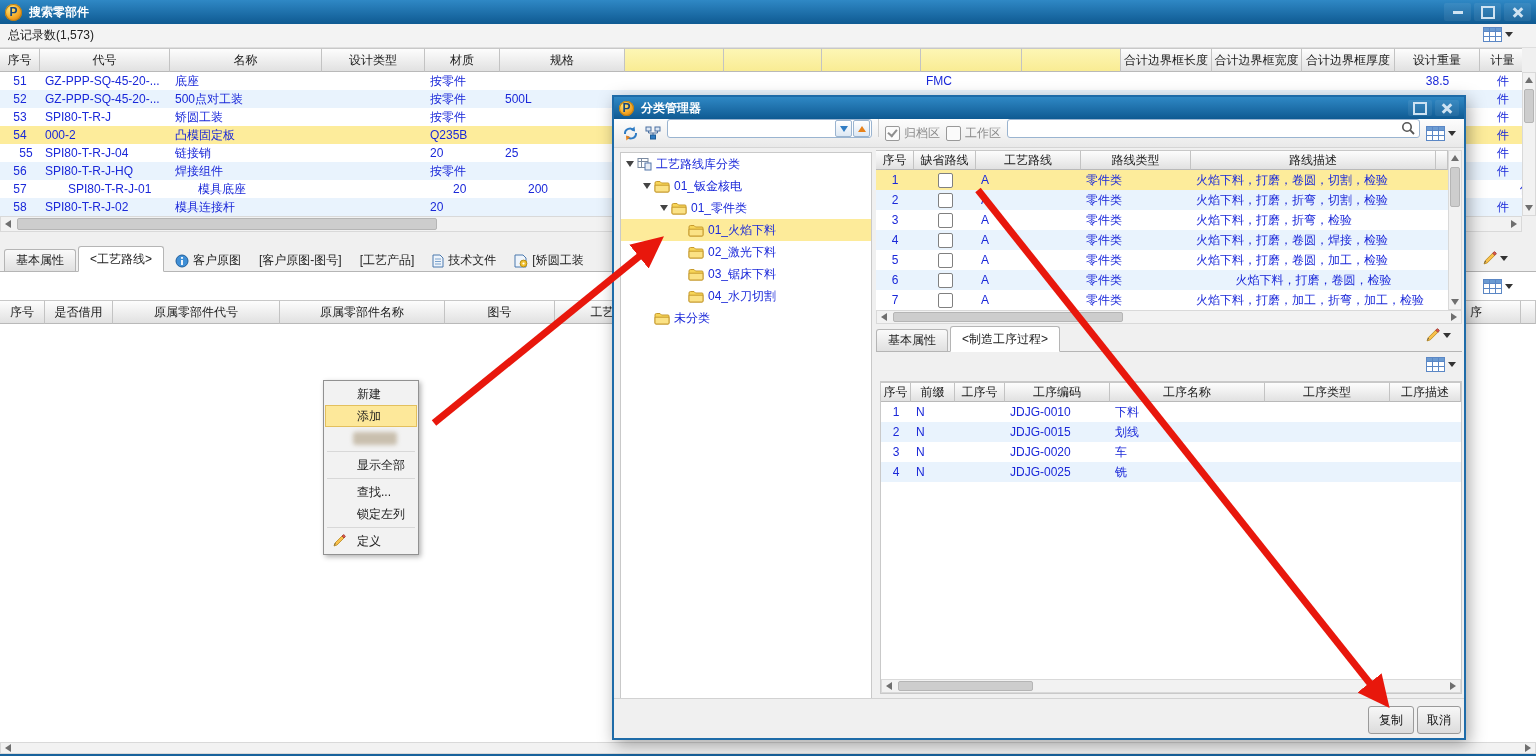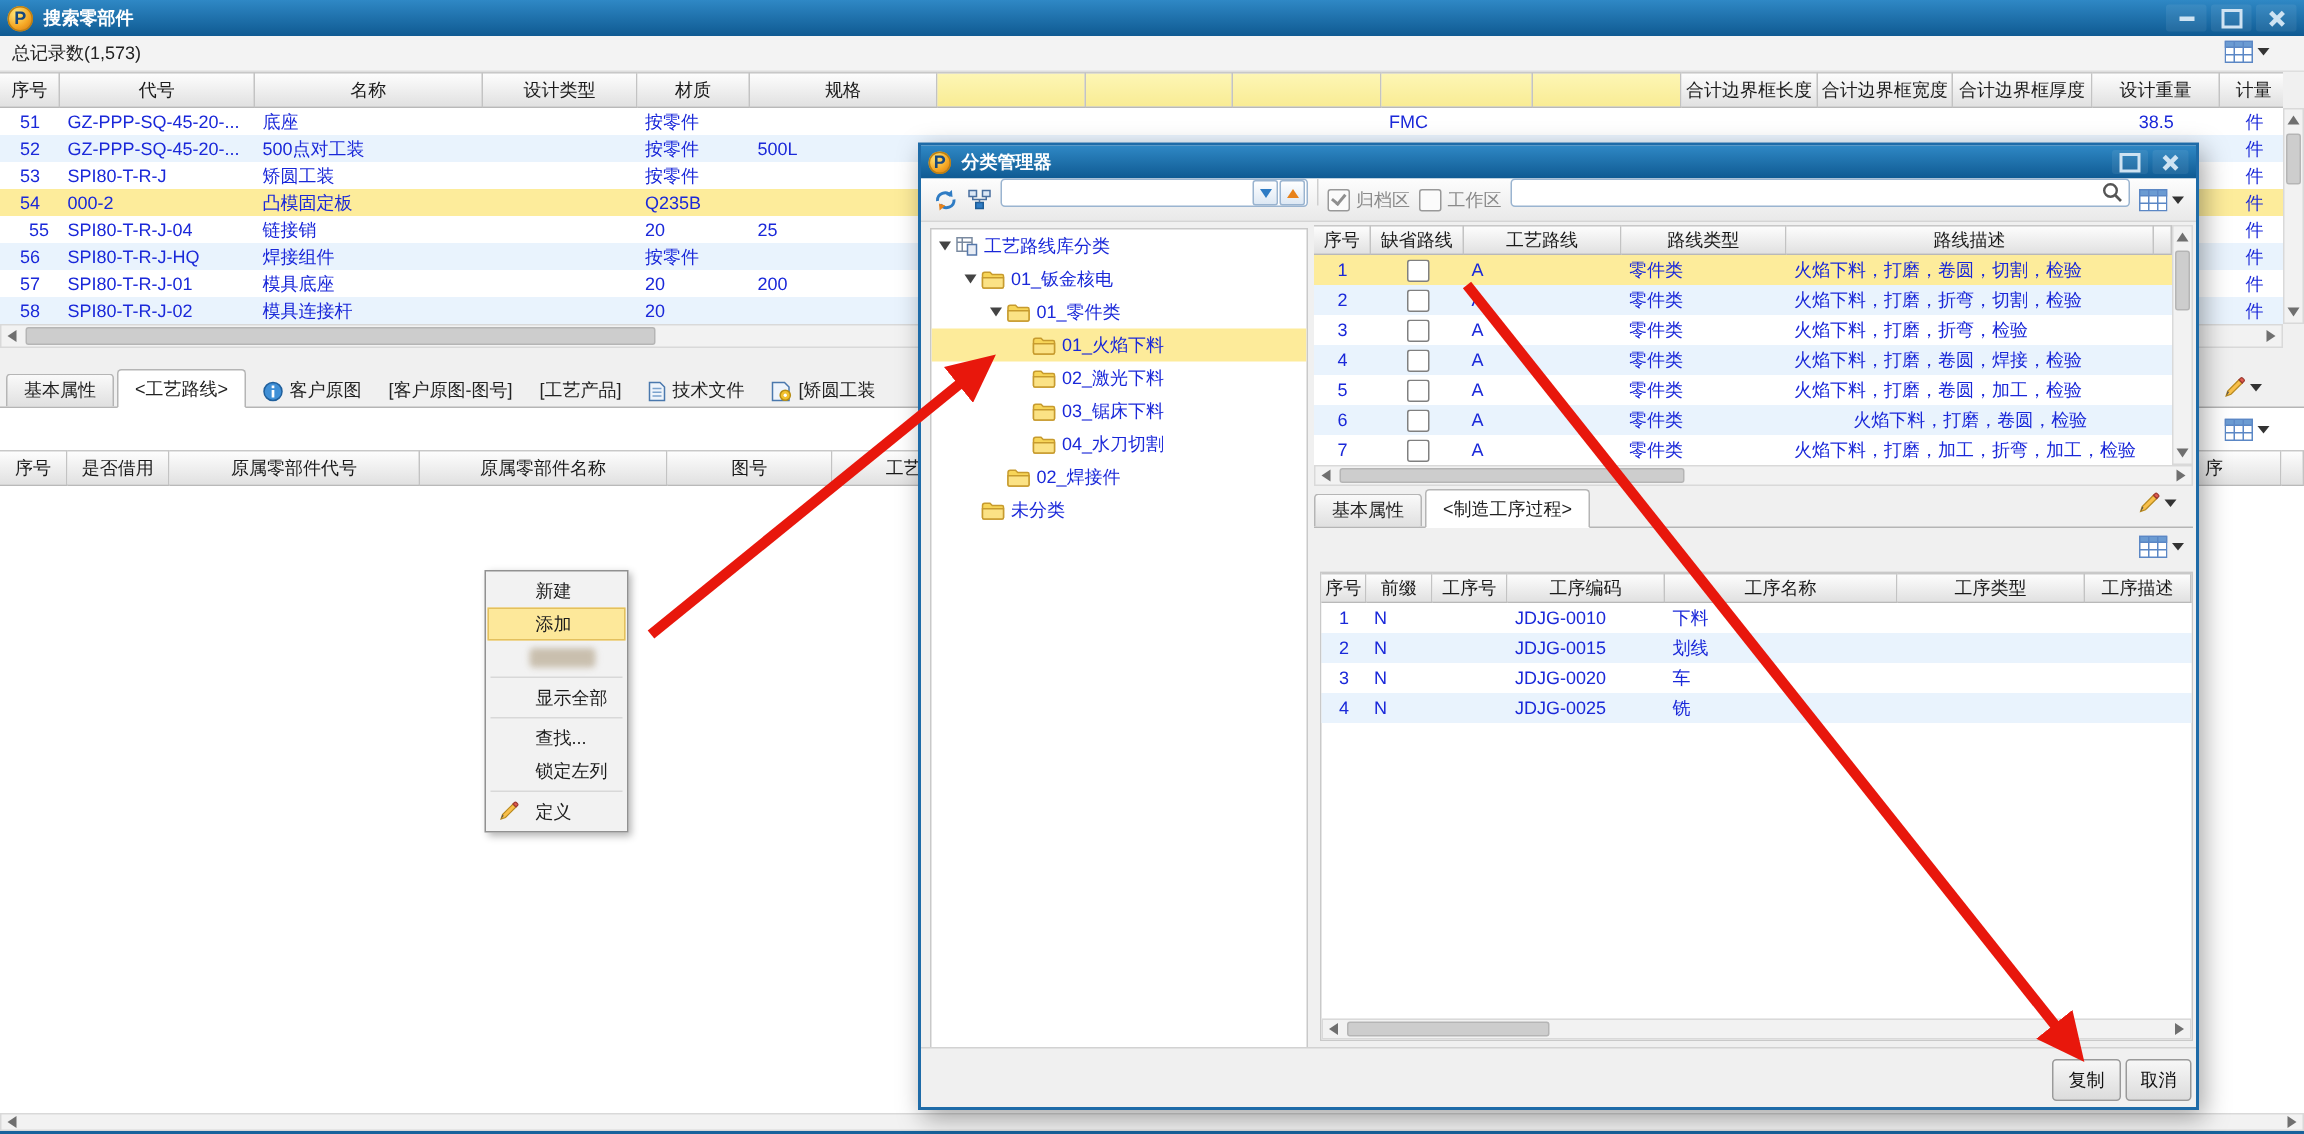--- a/index.html
+++ b/index.html
@@ -260,21 +260,21 @@
       <div class="mt-cell" style="width: 101px;"></div>
       <div class="mt-cell" style="width: 99px;"></div>
       <div class="mt-cell" style="width: 91px;"></div>
       <div class="mt-cell" style="width: 90px;"></div>
       <div class="mt-cell" style="width: 93px;"></div>
       <div class="mt-cell a-c" style="width: 85px;"></div>
       <div class="mt-cell a-c" style="width: 46px;">件</div>
     </div>
     <div class="mt-row">
       <div class="mt-cell a-c" style="width: 40px;">57</div>
-      <div class="mt-cell" style="width: 130px;">SPI80-T-R-J-01</div>
+      <div class="mt-cell" style="width: 130px; margin-left: 23px;">SPI80-T-R-J-01</div>
       <div class="mt-cell" style="width: 152px;">模具底座</div>
       <div class="mt-cell" style="width: 103px;"></div>
       <div class="mt-cell" style="width: 75px;">20</div>
       <div class="mt-cell" style="width: 125px;">200</div>
       <div class="mt-cell" style="width: 99px;"></div>
       <div class="mt-cell" style="width: 98px;"></div>
       <div class="mt-cell" style="width: 99px;"></div>
       <div class="mt-cell" style="width: 101px;"></div>
       <div class="mt-cell" style="width: 99px;"></div>
       <div class="mt-cell" style="width: 91px;"></div>
@@ -595,30 +595,20 @@
       <div class="tree-item" style="padding-left: 56px;">
         <div class="exp-slot"></div>
         <span class="tree-icon icon">
           <svg width="16" height="13" viewBox="0 0 16 13">
             <path d="M1 3 Q1 1.5 2.5 1.5 L6 1.5 L7.5 3 L14 3 Q15 3 15 4 L15 11 Q15 12 14 12 L2 12 Q1 12 1 11 Z" fill="#f7d558" stroke="#c79b2e"></path>
             <path d="M1 5.2 L15 5.2 L15 11 Q15 12 14 12 L2 12 Q1 12 1 11 Z" fill="#fbe285" stroke="#c79b2e"></path>
           </svg>
         </span>
         <span>04_水刀切割</span>
       </div>
-      <div class="tree-item" style="padding-left: 39px;">
-        <div class="exp-slot"></div>
-        <span class="tree-icon icon">
-          <svg width="16" height="13" viewBox="0 0 16 13">
-            <path d="M1 3 Q1 1.5 2.5 1.5 L6 1.5 L7.5 3 L14 3 Q15 3 15 4 L15 11 Q15 12 14 12 L2 12 Q1 12 1 11 Z" fill="#f7d558" stroke="#c79b2e"></path>
-            <path d="M1 5.2 L15 5.2 L15 11 Q15 12 14 12 L2 12 Q1 12 1 11 Z" fill="#fbe285" stroke="#c79b2e"></path>
-          </svg>
-        </span>
-        <span>02_焊接件</span>
-      </div>
       <div class="tree-item" style="padding-left: 22px;">
         <div class="exp-slot"></div>
         <span class="tree-icon icon">
           <svg width="16" height="13" viewBox="0 0 16 13">
             <path d="M1 3 Q1 1.5 2.5 1.5 L6 1.5 L7.5 3 L14 3 Q15 3 15 4 L15 11 Q15 12 14 12 L2 12 Q1 12 1 11 Z" fill="#f7d558" stroke="#c79b2e"></path>
             <path d="M1 5.2 L15 5.2 L15 11 Q15 12 14 12 L2 12 Q1 12 1 11 Z" fill="#fbe285" stroke="#c79b2e"></path>
           </svg>
         </span>
         <span>未分类</span>
       </div>

